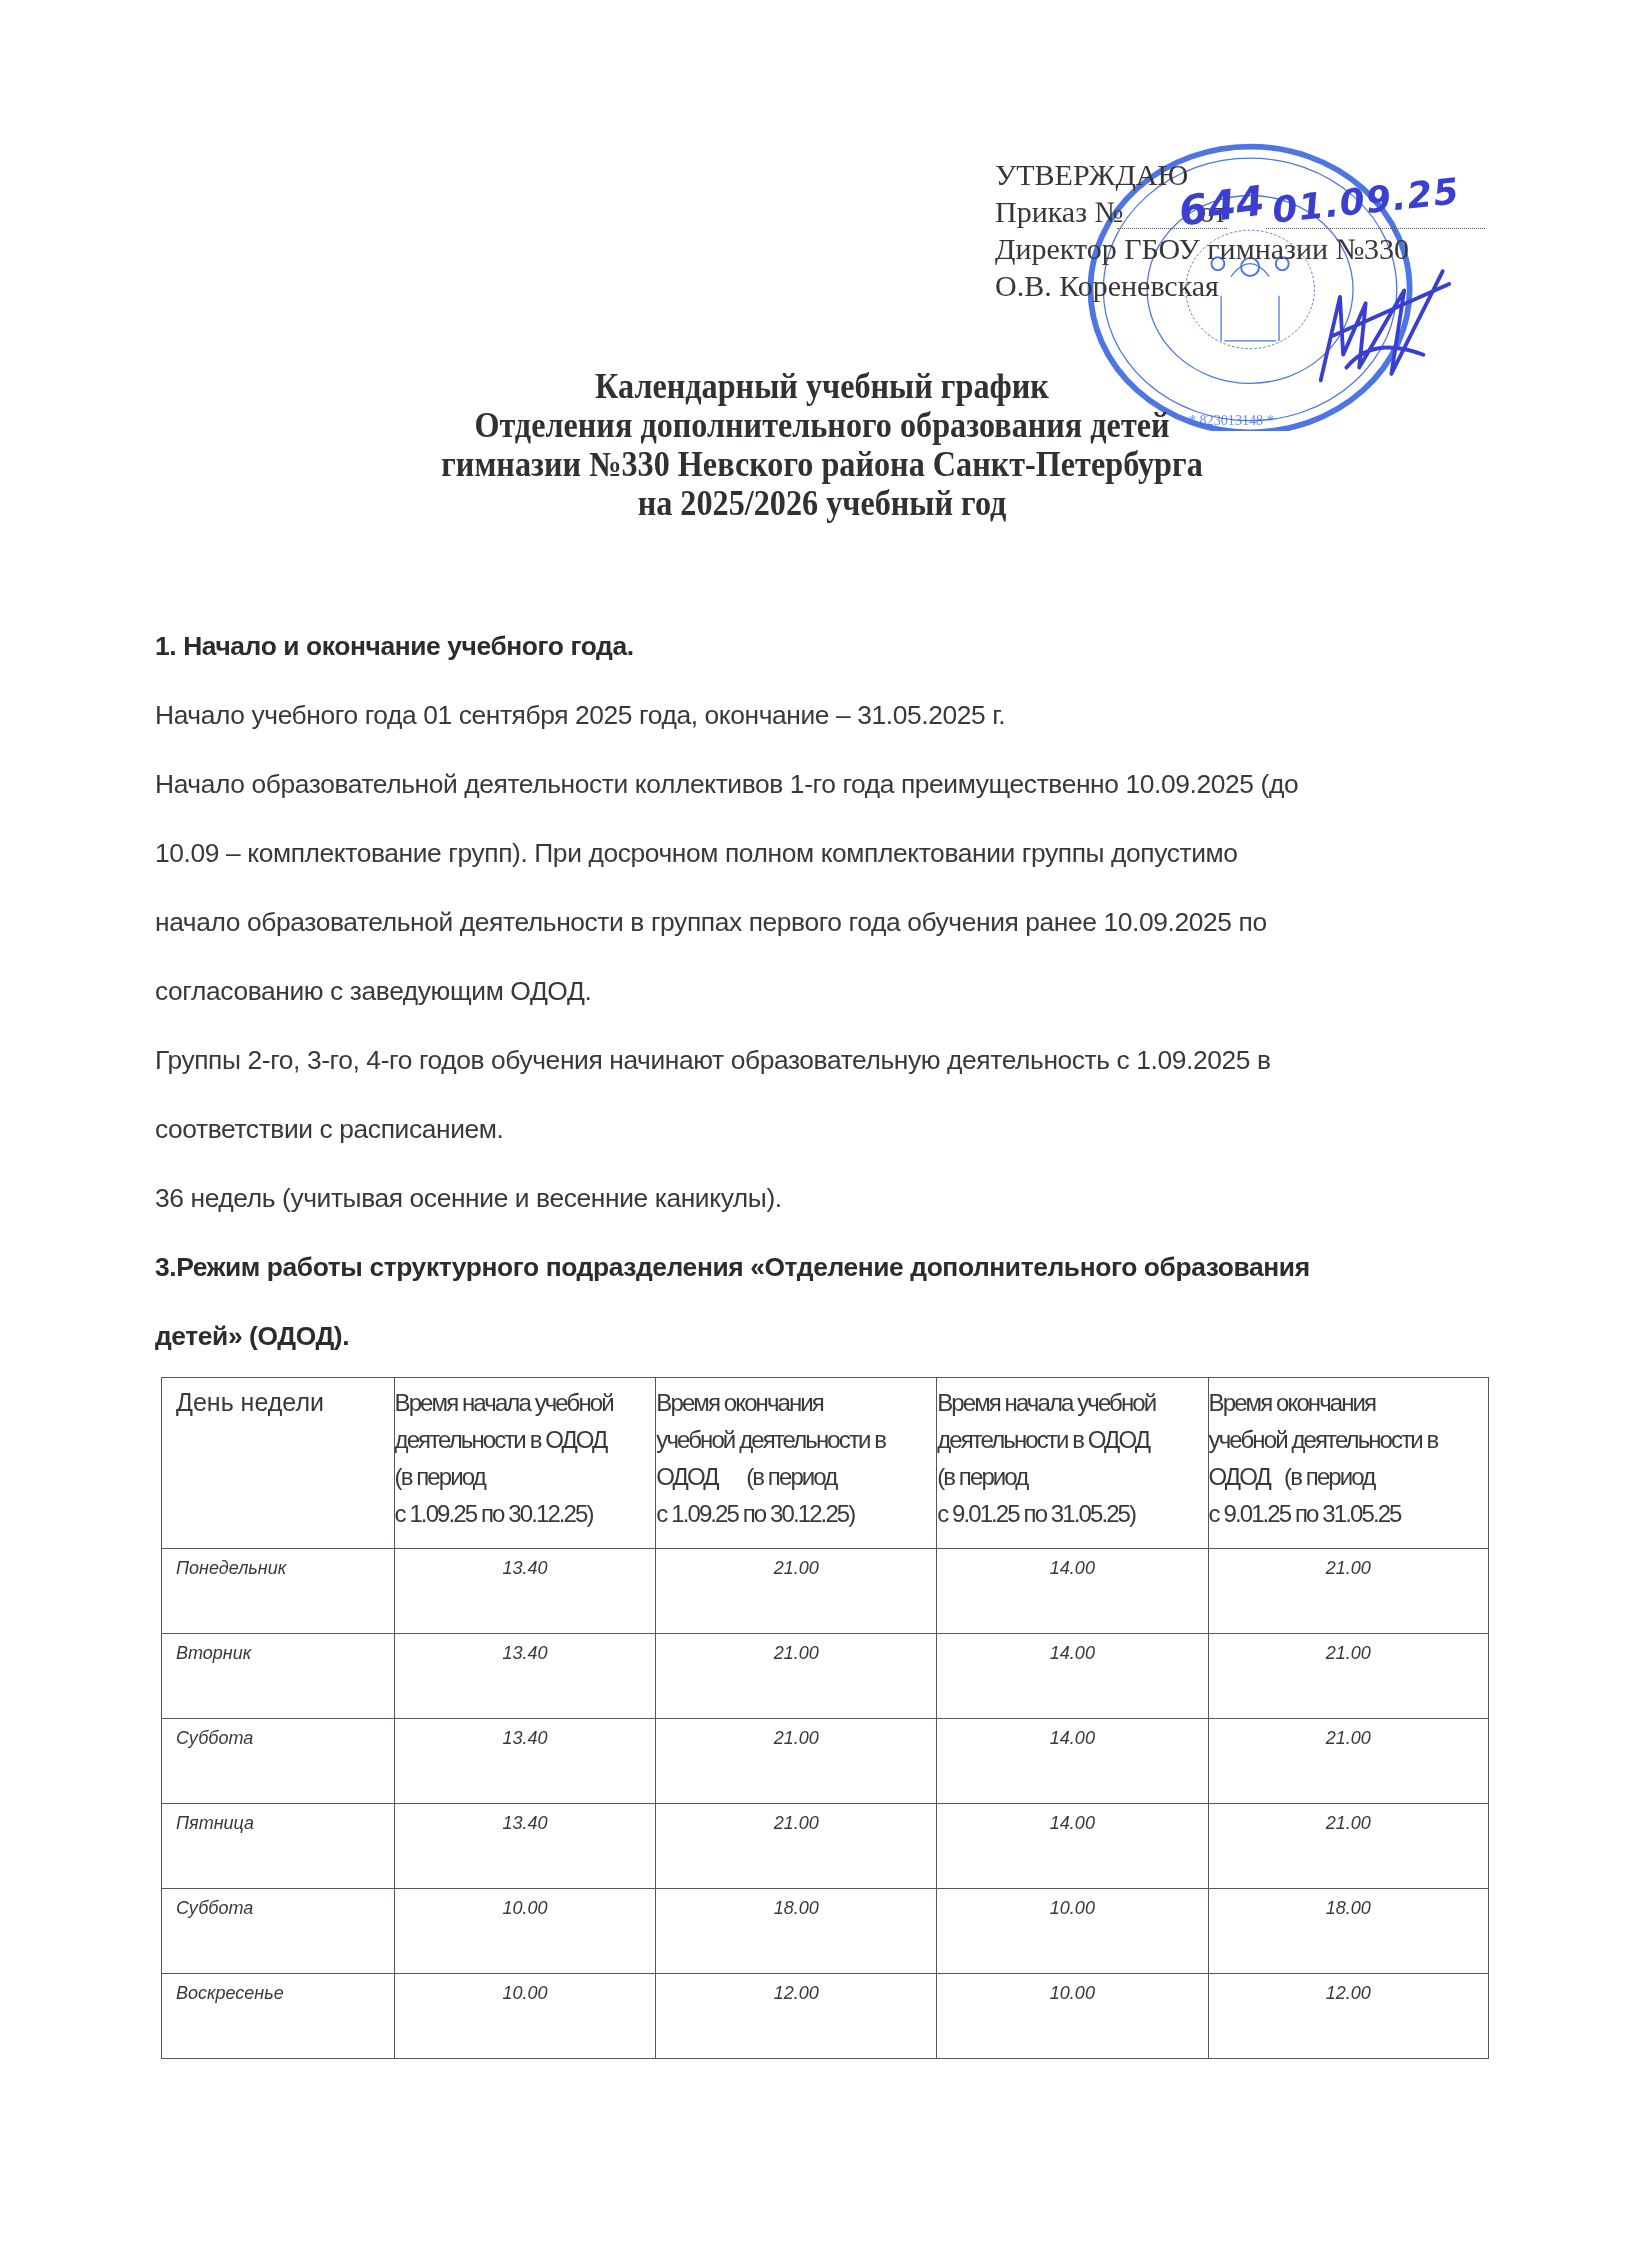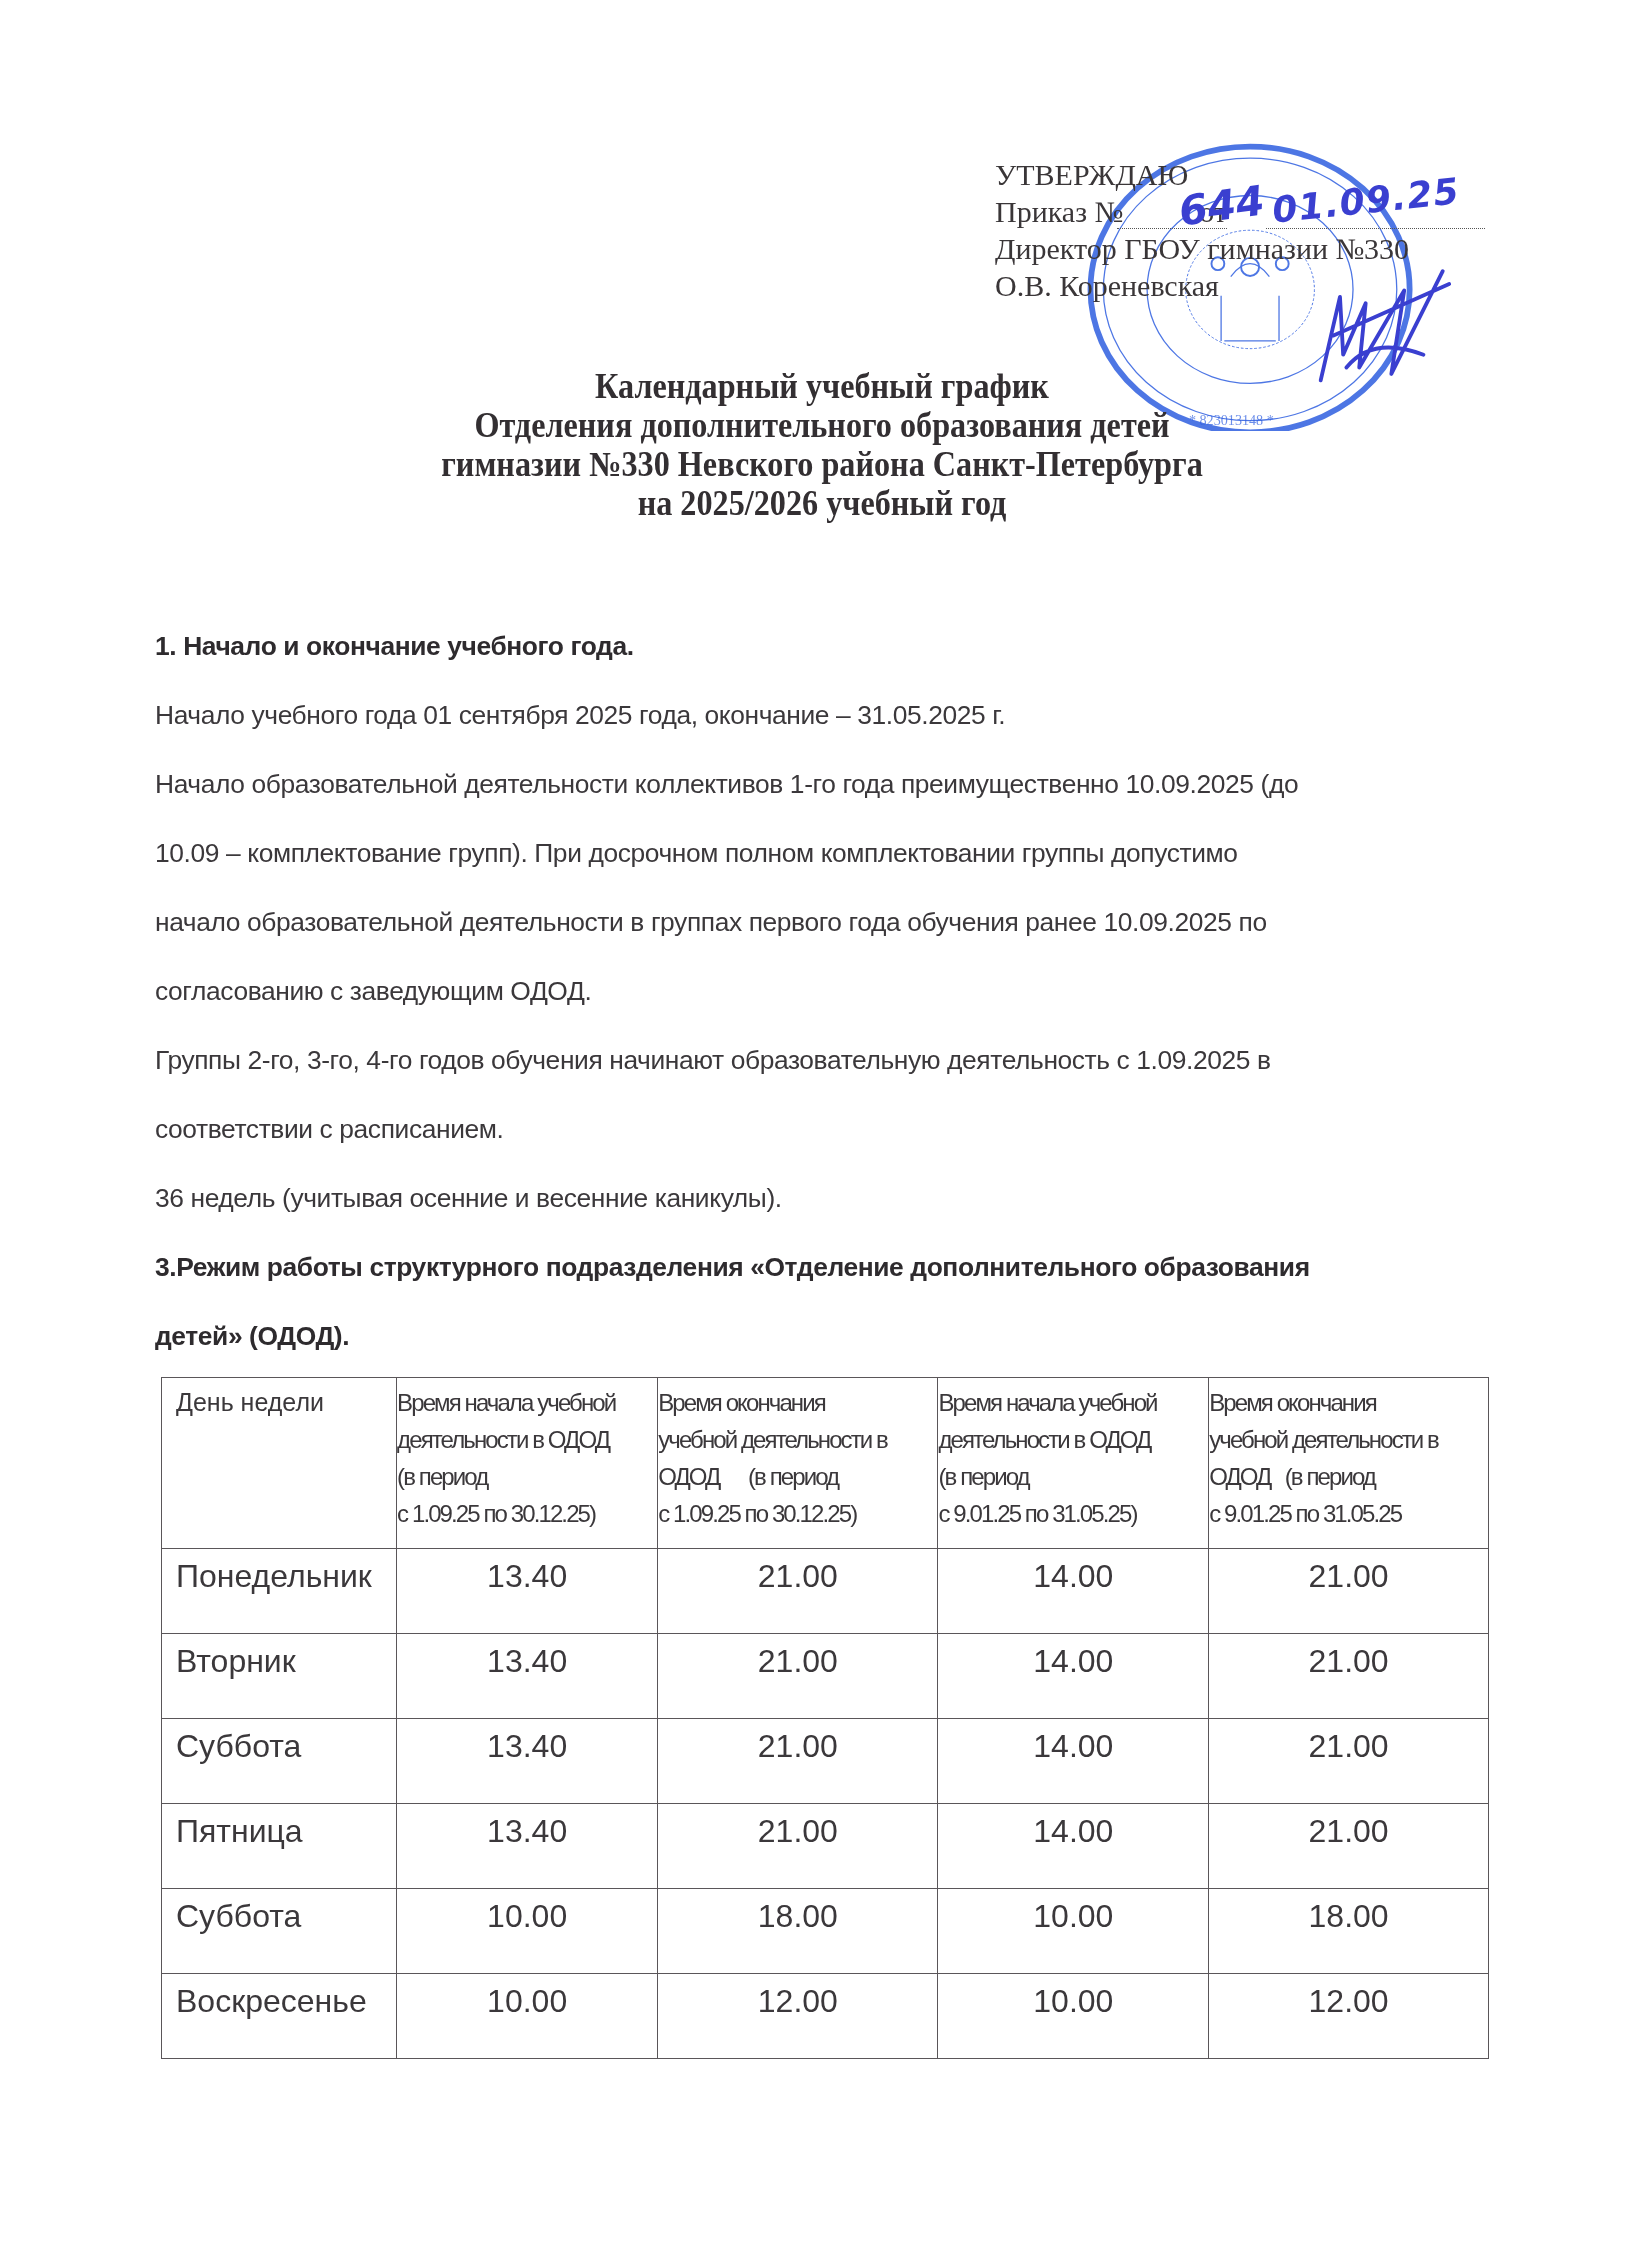--- a/index.html
+++ b/index.html
@@ -33,21 +33,21 @@
   .body div { white-space: nowrap; }
   .body .h { font-weight: bold; color: #2e2b2e; }
 
   table.sched {
     position: absolute; left: 161px; top: 1377px; width: 1328px; border-collapse: collapse;
     font-family: "Liberation Sans", sans-serif; color: #3b383b;
   }
   table.sched th, table.sched td { border: 1.3px solid #5a5659; vertical-align: top; padding: 0; }
   table.sched th { height: 164px; font-weight: normal; font-size: 24px; line-height: 37px; letter-spacing: -1.9px; text-align: left; padding-top: 6.4px; }
   table.sched th.day { letter-spacing: 0; font-size: 25px; text-align: left; padding-left: 14px; }
-  table.sched td { height: 75px; font-size: 32px; text-align: center; padding-top: 9px; }
+  table.sched td { height: 75px; font-size: 18px; text-align: center; padding-top: 9px; font-style: italic; }
   table.sched td.day { text-align: left; padding-left: 14px; }
   .c1 { width: 221px; } .c2 { width: 265px; } .c3 { width: 283px; } .c4 { width: 275px; } .c5 { width: 283px; }
 </style>
 </head>
 <body>
 
 <svg class="stamp" viewBox="0 0 620 460">
   <g fill="none" stroke="#2f5fe0" opacity="0.85">
     <ellipse cx="300" cy="240" rx="248" ry="222" stroke-width="9"></ellipse>
     <ellipse cx="300" cy="240" rx="228" ry="204" stroke-width="2"></ellipse>

